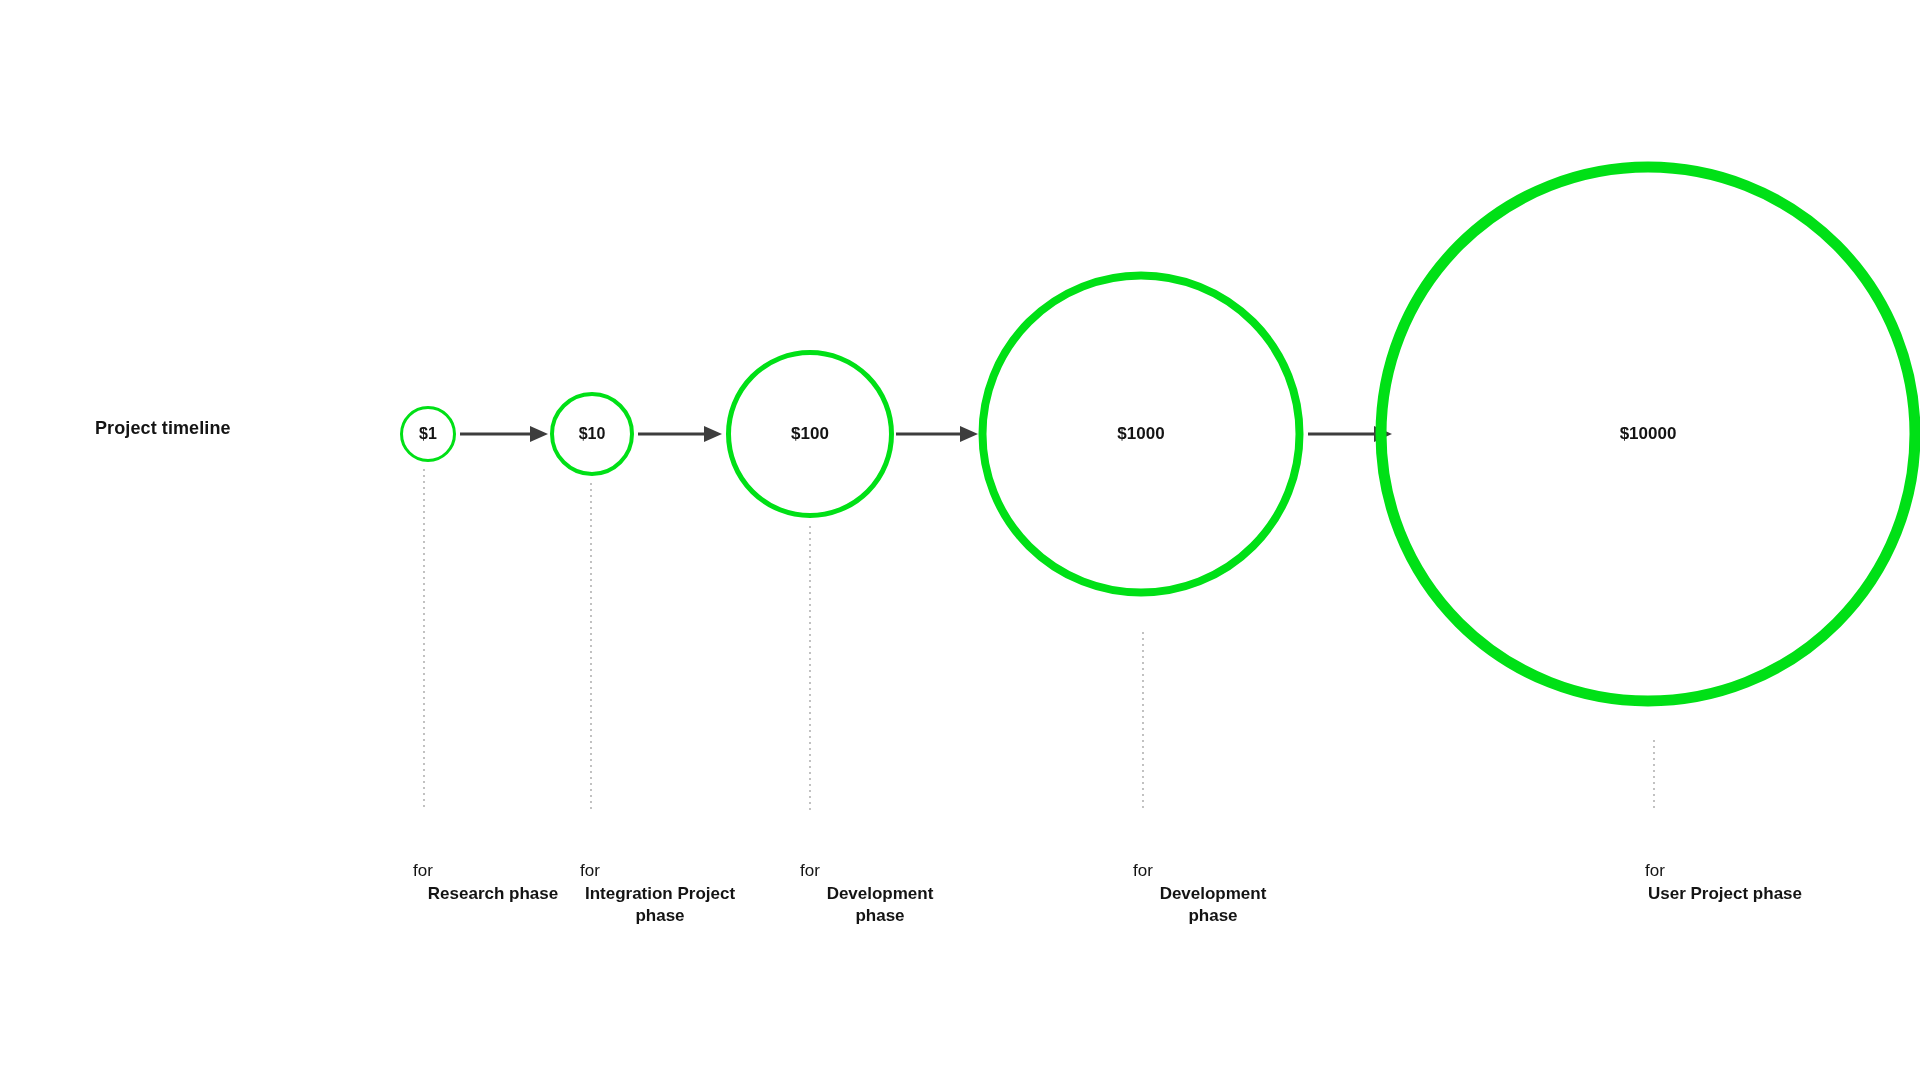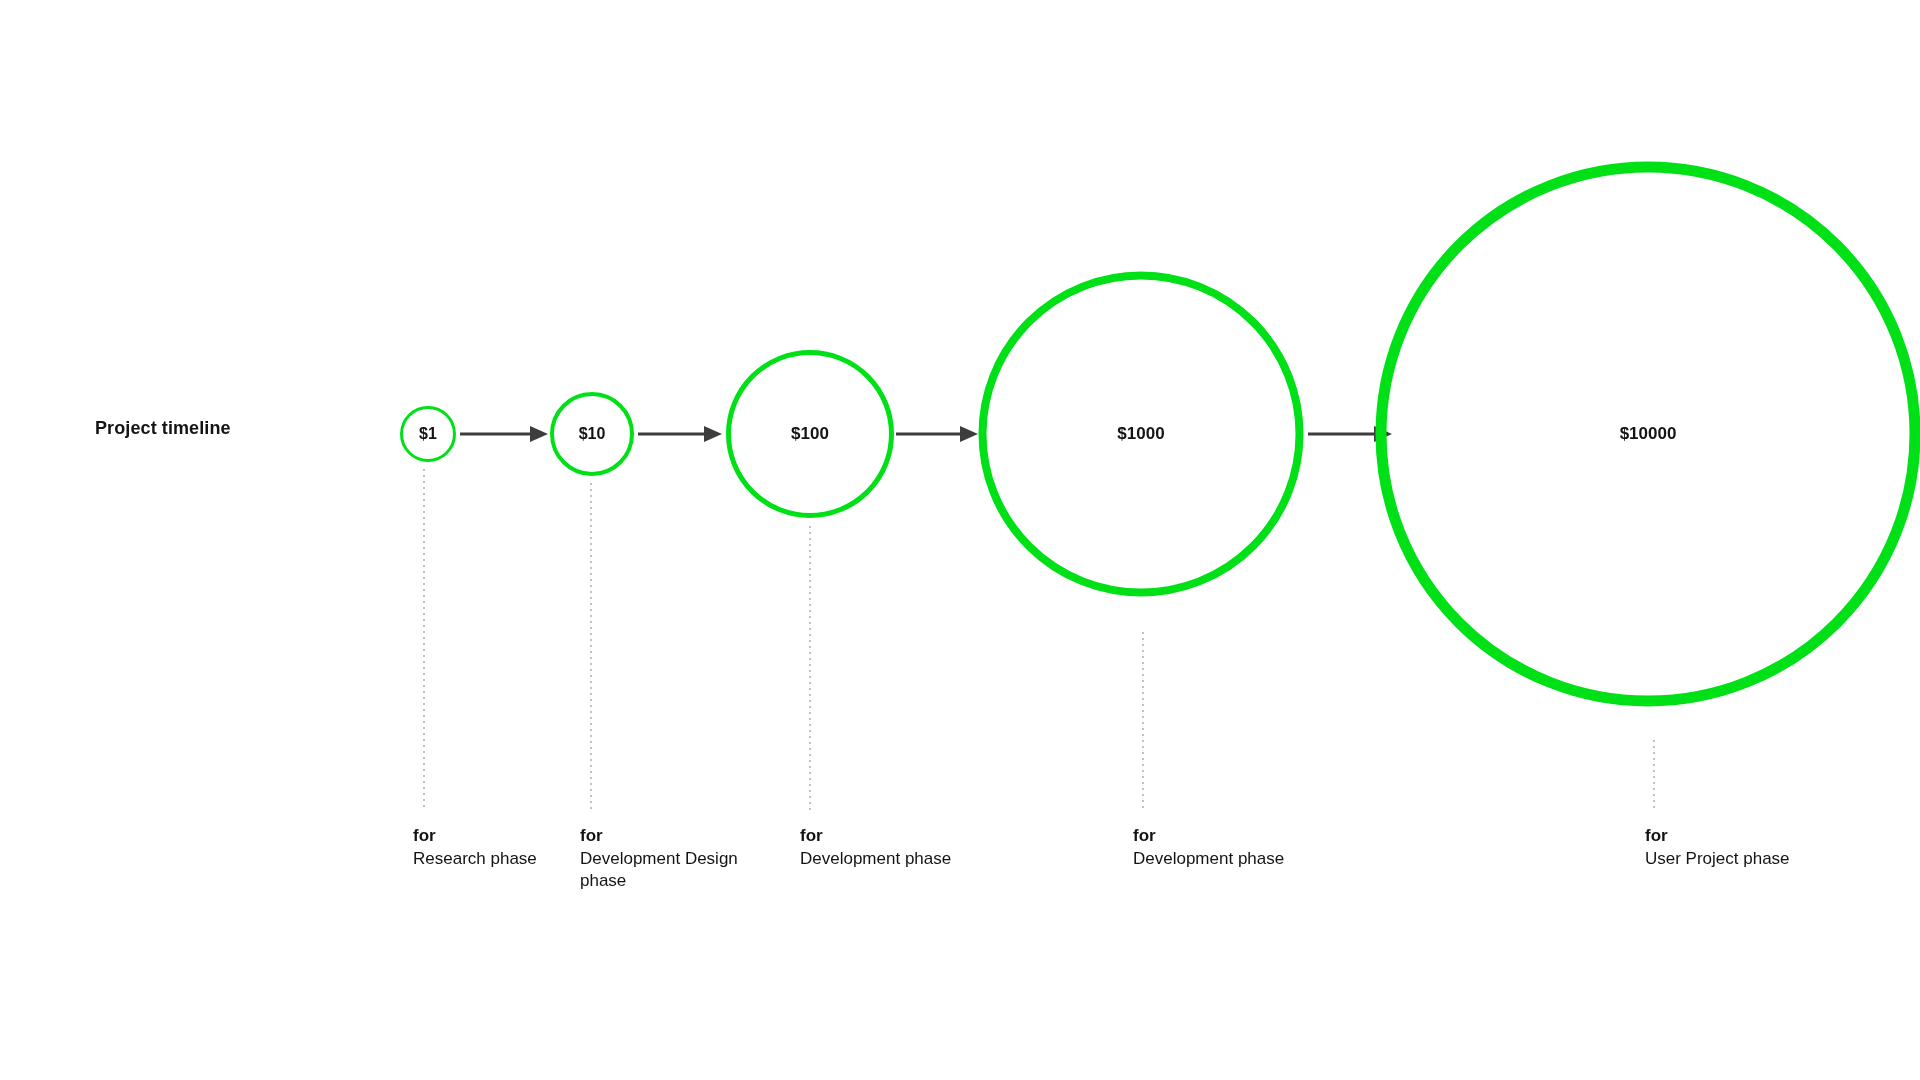--- a/index.html
+++ b/index.html
@@ -78,25 +78,27 @@
   
   .phase-caption {
     position: absolute;
     font-size: 17px;
     line-height: 22.5px;
     color: #141414;
     width: 160px;
   }
   .phase-caption .prefix {
     display: block;
-    font-weight: bold;
+    font-weight: normal;
+    margin-top: 35px;
   }
   .phase-caption .phase-name {
     display: block;
-    font-weight: normal;
+    font-weight: bold;
+    text-align: center;
   }
 </style>
 </head>
 <body>
 
 <div id="canvas">
 
   <div class="timeline-title">Project timeline</div>
 
   <svg id="diagram-svg" viewBox="0 0 1920 1080" xmlns="http://www.w3.org/2000/svg">
@@ -142,21 +144,21 @@
       </g>
   </svg>
 
   <div id="captions-layer">
       <div class="phase-caption" style="left: 413px; top: 825px;">
         <span class="prefix">for</span>
         <span class="phase-name">Research phase</span>
       </div>
       <div class="phase-caption" style="left: 580px; top: 825px;">
         <span class="prefix">for</span>
-        <span class="phase-name">Development Design phase</span>
+        <span class="phase-name">Integration Project phase</span>
       </div>
       <div class="phase-caption" style="left: 800px; top: 825px;">
         <span class="prefix">for</span>
         <span class="phase-name">Development phase</span>
       </div>
       <div class="phase-caption" style="left: 1133px; top: 825px;">
         <span class="prefix">for</span>
         <span class="phase-name">Development phase</span>
       </div>
       <div class="phase-caption" style="left: 1645px; top: 825px;">

